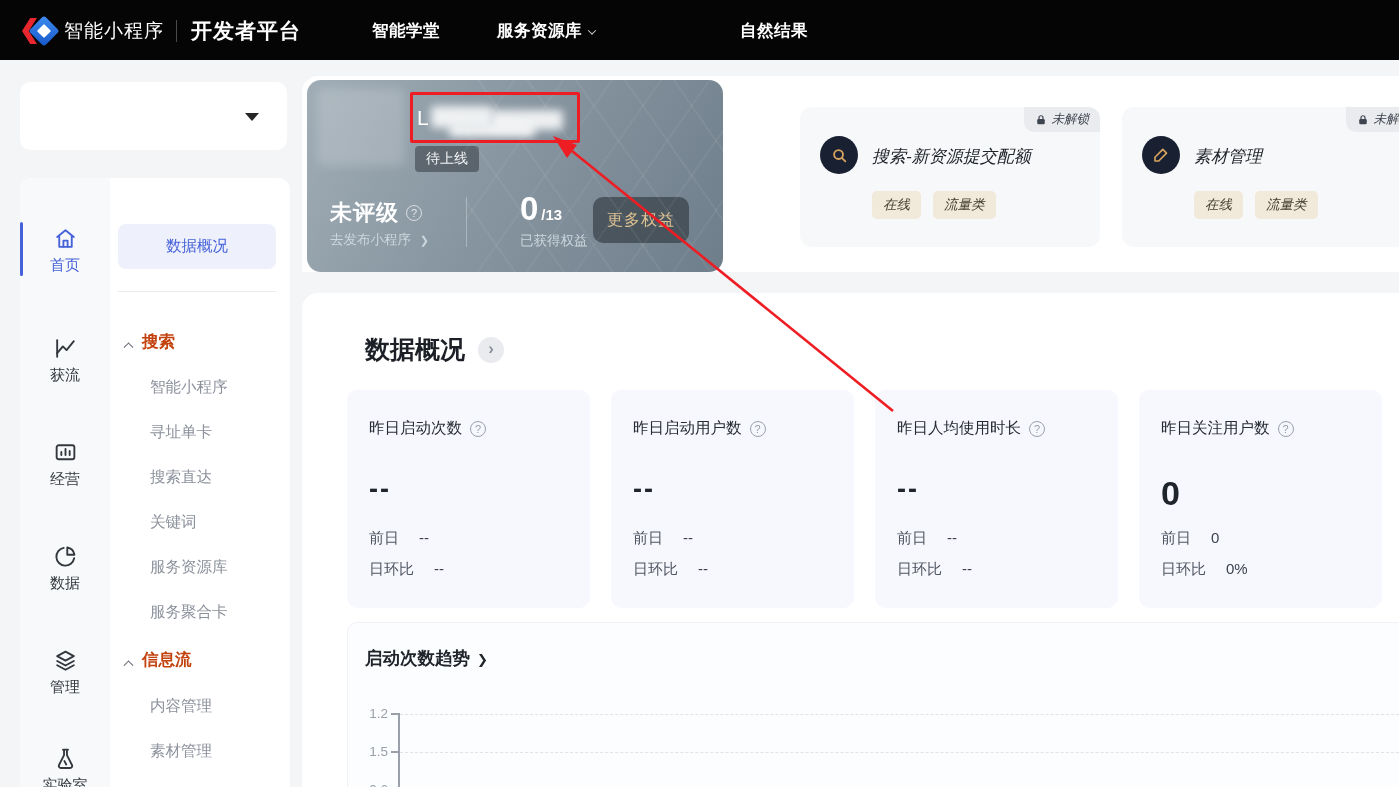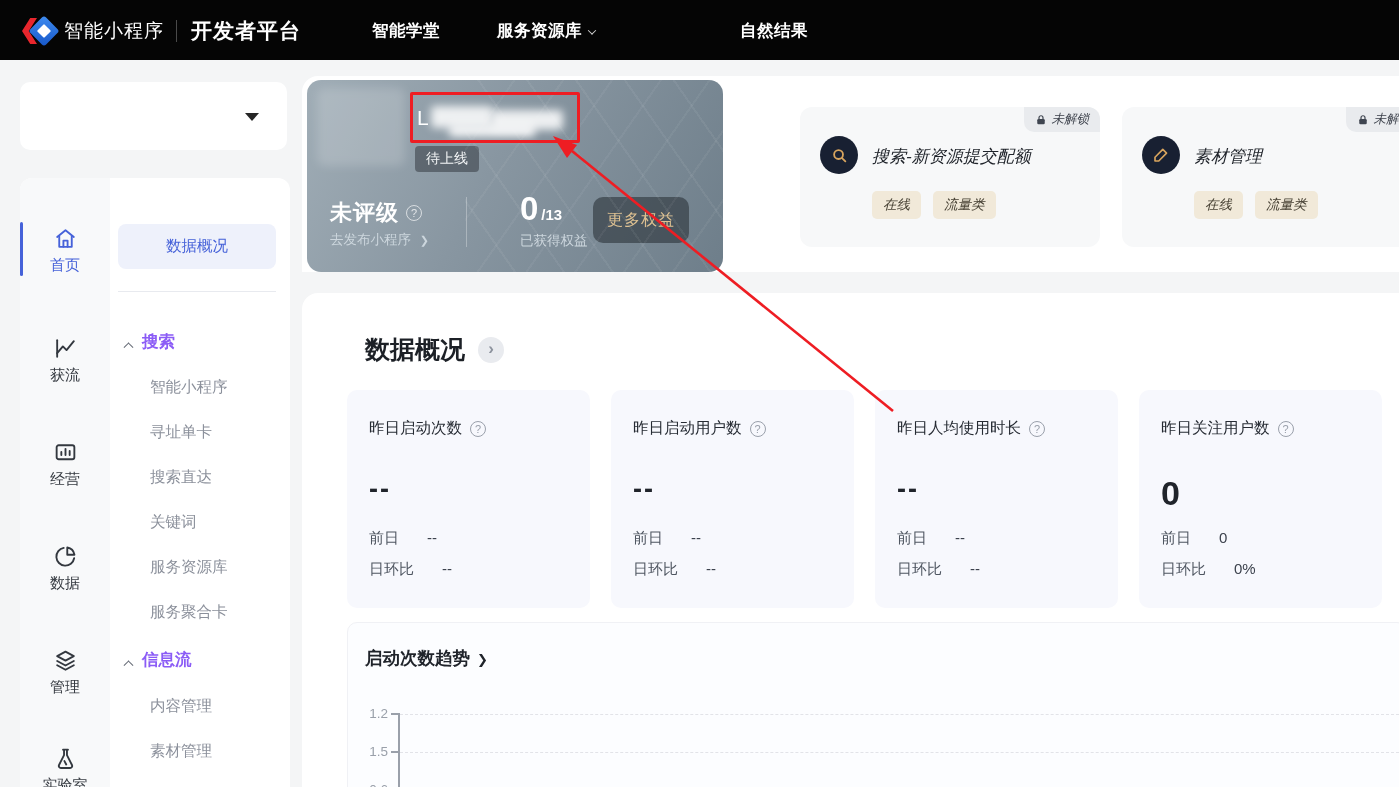--- a/index.html
+++ b/index.html
@@ -46,21 +46,21 @@
   .rail-item .rail-label { font-size:15px; }
   .rail-item.active { color:#4662d9; }
   .active-bar { position:absolute; left:0; top:44px; width:3px; height:54px; background:#4662d9; border-radius:2px; }
 
   .myhome { position:absolute; left:98px; top:46px; width:158px; height:45px; background:#eef1fb; border-radius:8px;
     color:#4662d9; font-size:15.5px; display:flex; align-items:center; justify-content:center; cursor:pointer; }
   .submenu-divider { position:absolute; left:98px; top:113px; width:158px; height:1px; background:#e8eaef; }
   .group-header { position:absolute; left:105px; display:flex; align-items:center; gap:10px; cursor:pointer; }
   .group-caret { width:7px; height:7px; border-right:1.7px solid #5f6570; border-bottom:1.7px solid #5f6570;
     transform:rotate(-135deg) translate(-2px,-2px); margin-top:5px; }
-  .group-label { font-size:16.5px; font-weight:700; color:#8b5cf6; }
+  .group-label { font-size:16.5px; font-weight:700; color:#c2410c; }
   .sub-item { position:absolute; left:130px; font-size:15.5px; color:#8b909b; cursor:pointer; white-space:nowrap; }
 
   
   .hero-card { position:absolute; left:307px; top:80px; width:416px; height:192px; border-radius:14px;
     background:linear-gradient(118deg,#a0adb6 0%,#8896a1 45%,#6e7e8a 100%); overflow:hidden; }
   .hero-card::after { content:""; position:absolute; right:0; top:0; width:62%; height:100%; border-radius:inherit;
     background:repeating-linear-gradient(55deg,rgba(255,255,255,.06) 0 2px,transparent 2px 40px),
                repeating-linear-gradient(-55deg,rgba(255,255,255,.05) 0 2px,transparent 2px 40px); }
   .hero-logo-blur { position:absolute; left:10px; top:8px; width:88px; height:78px; border-radius:8px;
     background:rgba(255,255,255,.17); filter:blur(5px); }
@@ -100,21 +100,21 @@
   .ov-title { position:absolute; left:365px; top:333px; font-size:25px; font-weight:600; color:#1c2026; }
   .ov-circle { position:absolute; left:478px; top:337px; width:26px; height:26px; border-radius:50%;
     background:#e9ebef; display:flex; align-items:center; justify-content:center; cursor:pointer; }
   .ov-circle::after { content:"›"; color:#8d939e; font-size:17px; font-weight:700; margin-top:-2px; }
 
   .stat-card { position:absolute; top:390px; width:243px; height:218px; background:#f7f8fd; border-radius:10px; }
   .stat-head { position:absolute; left:22px; top:28px; display:flex; align-items:center; gap:8px; }
   .stat-title { font-size:15.5px; color:#262b33; white-space:nowrap; }
   .stat-value { position:absolute; left:22px; top:84px; font-size:27px; font-weight:700; color:#20242b; letter-spacing:2px; }
   .stat-value.big { font-size:34px; letter-spacing:0; }
-  .stat-row { position:absolute; left:22px; display:flex; gap:28px; font-size:15px; color:#4e5560; }
+  .stat-row { position:absolute; left:22px; display:flex; gap:20px; font-size:15px; color:#4e5560; }
   .stat-row .rv { color:#3c424d; }
 
   
   .chart-card { position:absolute; left:347px; top:622px; width:1060px; height:300px; background:#fcfdff;
     border:1px solid #f0f1f5; border-radius:10px; }
   .chart-title { position:absolute; left:365px; top:646px; font-size:17.5px; font-weight:700; color:#20242b; cursor:pointer; }
   .chart-title::after { content:"❯"; font-size:13px; margin-left:7px; font-weight:700; }
   .ytick { position:absolute; width:32px; text-align:right; font-size:13.5px; color:#9aa0aa; }
   .gridline { position:absolute; left:400px; width:999px; height:0; border-top:1px dashed #e2e3e8; }
   .yaxis { position:absolute; left:398px; top:713px; width:1.5px; height:74px; background:#9aa0aa; }

